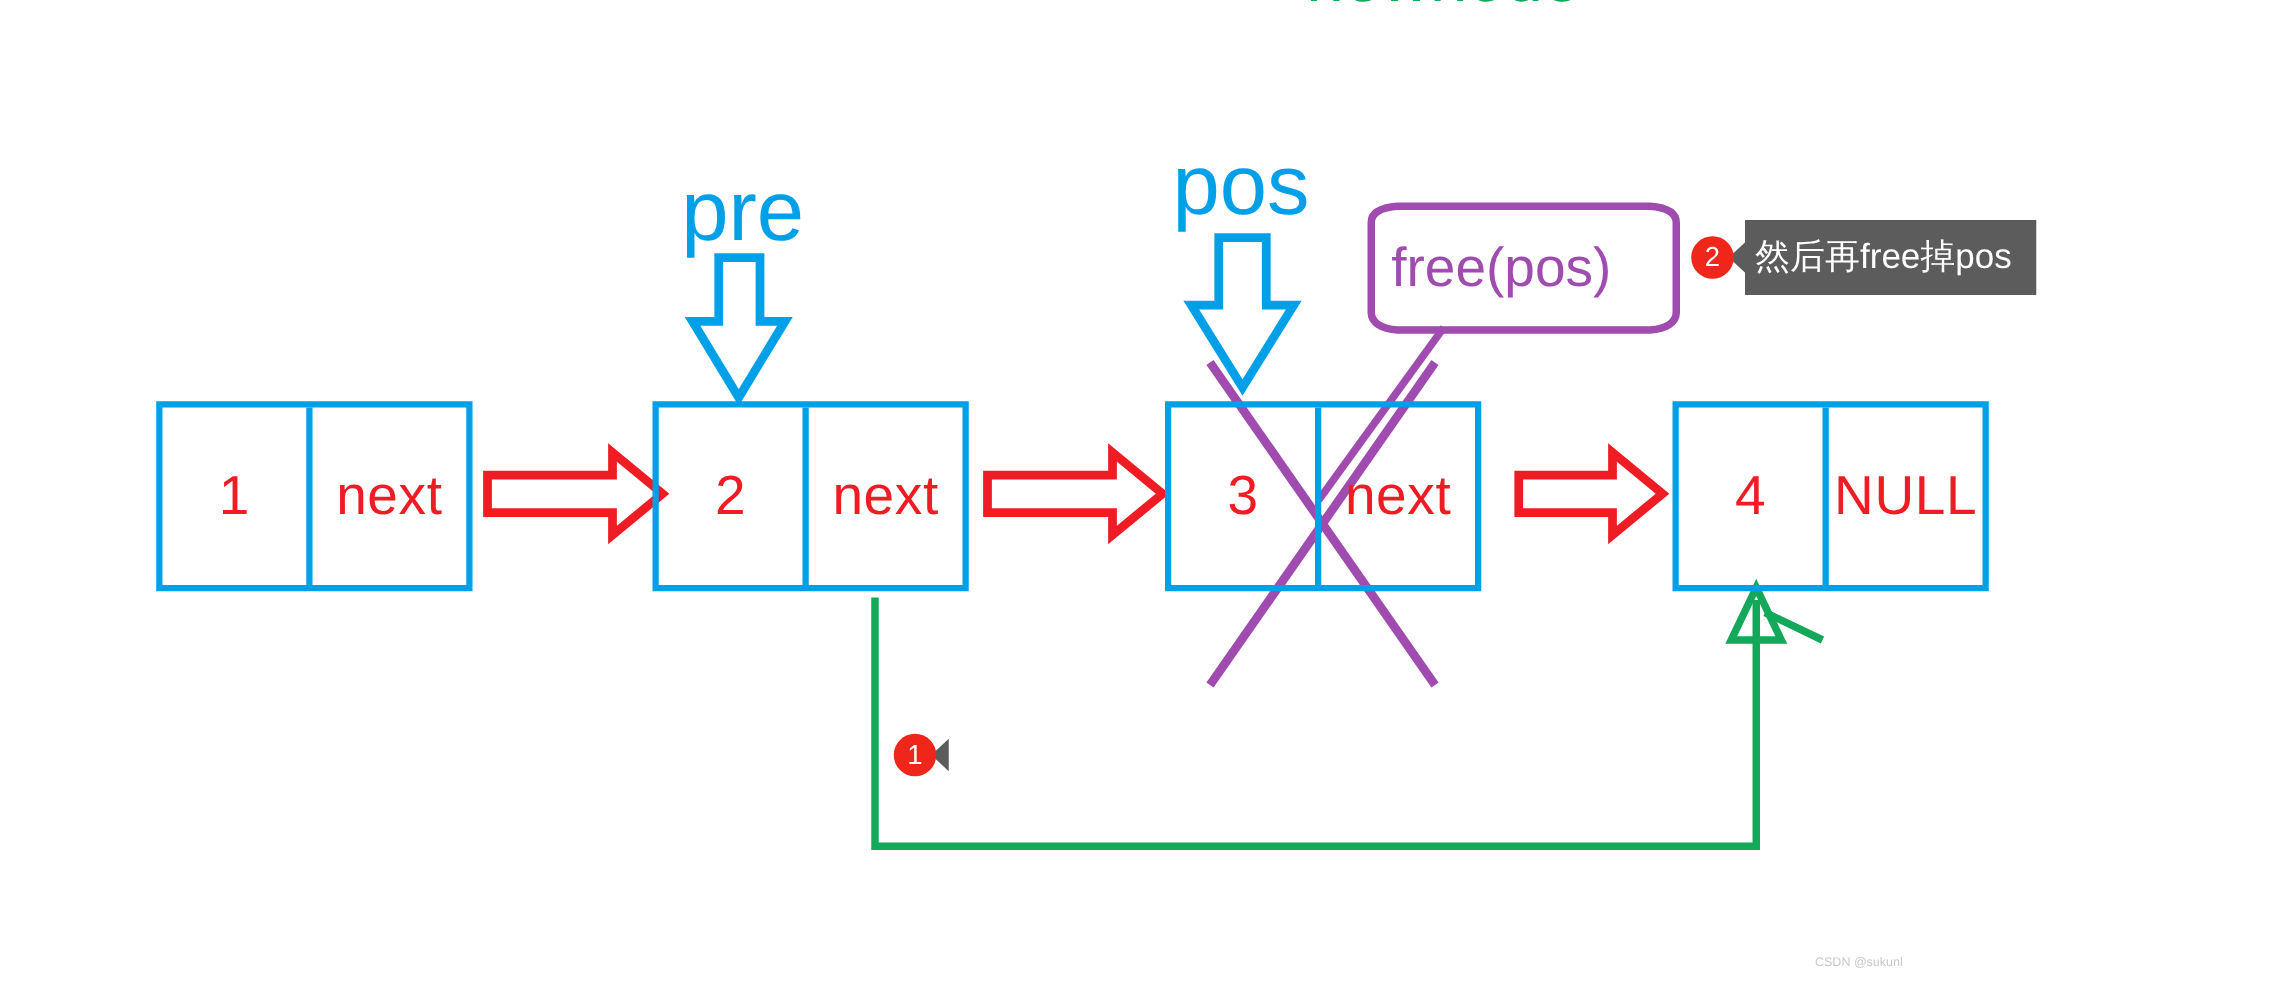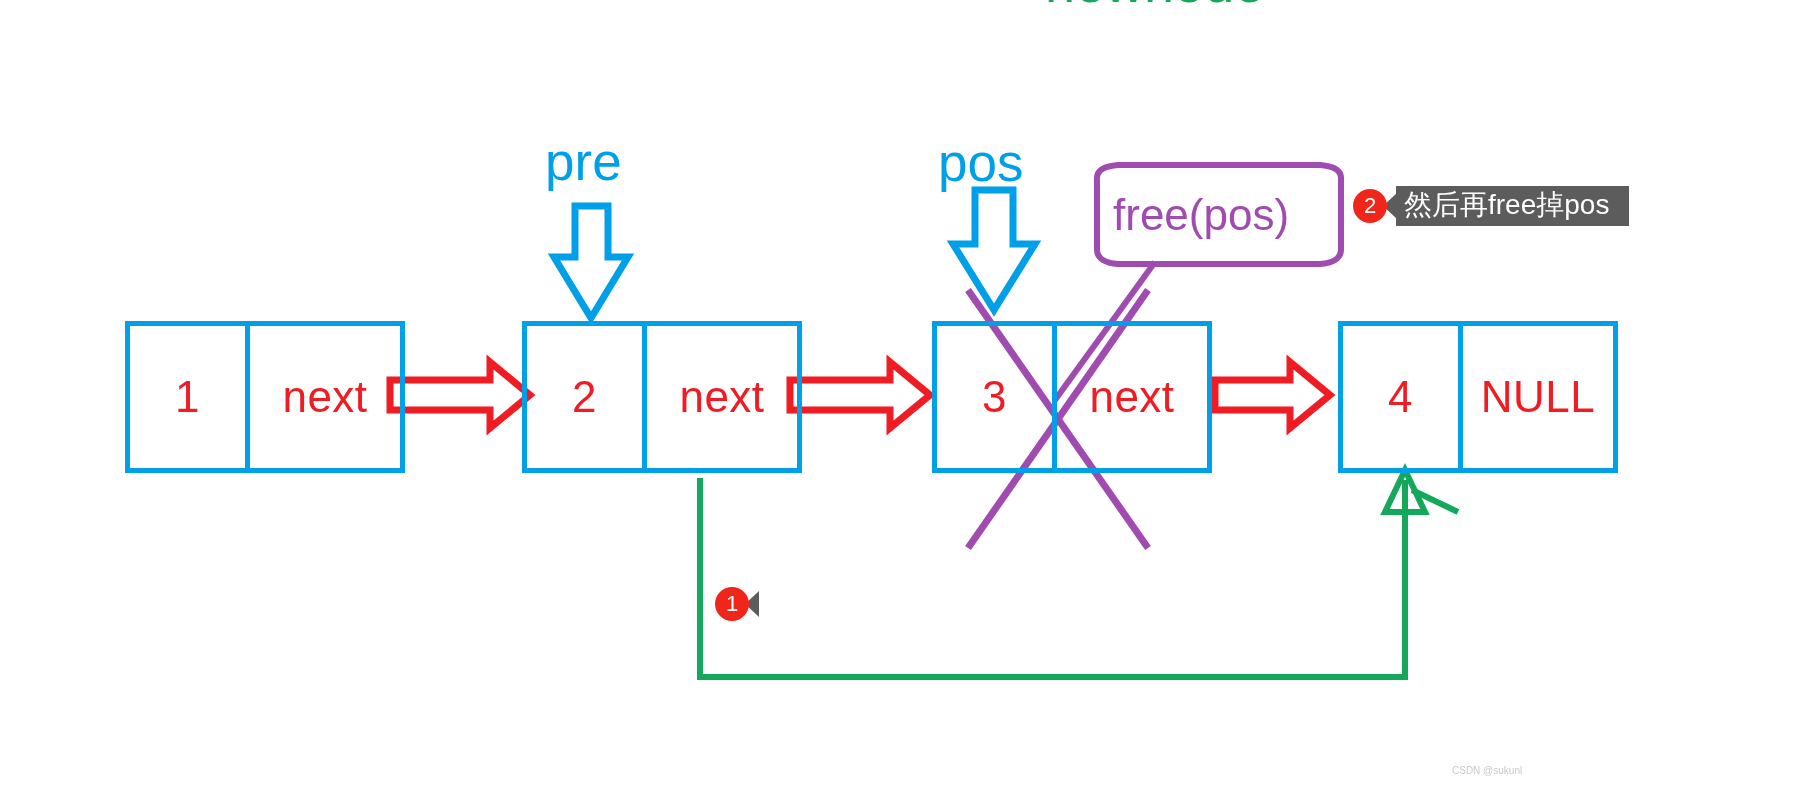--- a/index.html
+++ b/index.html
@@ -41,28 +41,28 @@
     color: #ef1c24;
     font-size: 44px;
     font-family: "Liberation Sans", "DejaVu Sans", sans-serif;
     letter-spacing: 0.5px;
   }
   .node .cell.data {
     width: 120px;
     border-right: 5px solid #00a0e9;
   }
   .node .cell.link {
-    width: 150px;
+    width: 123px;
   }
 
   
   .ptr-label {
     position: absolute;
     color: #00a0e9;
-    font-size: 53px;
+    font-size: 68px;
     font-family: "Liberation Sans", "DejaVu Sans", sans-serif;
     line-height: 1;
     white-space: nowrap;
   }
 
   
   .bubble-text {
     position: absolute;
     color: #a04bb0;
     font-size: 44px;
@@ -97,21 +97,21 @@
     border-bottom: 13px solid transparent;
     border-right: 14px solid #5c5c5c;
     margin-left: -4px;
     z-index: 2;
   }
   .callout .tip-body {
     background: #5c5c5c;
     color: #ffffff;
     font-size: 28px;
     padding: 8px 20px 10px 8px;
-    height: 40px;
+    height: 60px;
     box-sizing: border-box;
     display: flex;
     align-items: center;
     white-space: nowrap;
     margin-left: -1px;
     font-family: "Liberation Sans", "DejaVu Sans", sans-serif;
   }
 
   
   .top-heading {
@@ -202,21 +202,21 @@
     <div class="cell data">3</div>
     <div class="cell link">next</div>
   </div>
 
   <div class="node" style="left:1338px; top:321px; height:152px;">
     <div class="cell data">4</div>
     <div class="cell link">NULL</div>
   </div>
 
   <div class="ptr-label" style="left:545px; top:135px;">pre</div>
-  <div class="ptr-label" style="left:938px; top:136px;">pos</div>
+  <div class="ptr-label" style="left:938px; top:114px;">pos</div>
 
   <div class="bubble-text" style="left:1113px; top:190px;text-align:right;">free(pos)</div>
 
   <div class="callout" style="left:1353px; top:180px;">
     <div class="badge">2</div>
     <div class="tip-arrow"></div>
     <div class="tip-body">然后再free掉pos</div>
   </div>
 
   <div class="callout" style="left:715px; top:578px;">

